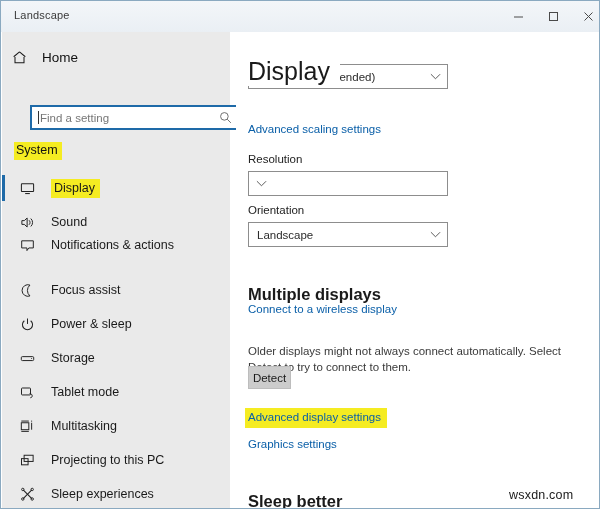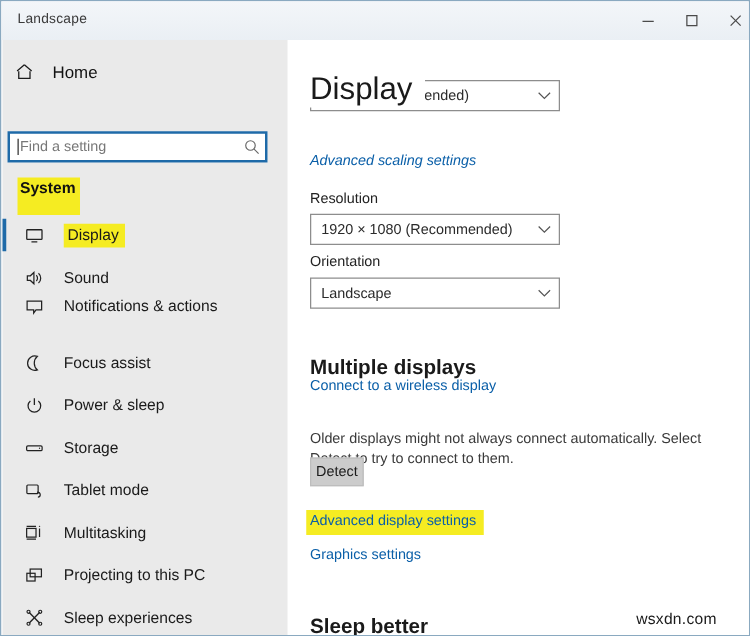--- a/index.html
+++ b/index.html
@@ -83,21 +83,21 @@
     color: #1b1b1b;
   }
   #home-label {
     font-size: 13.5px;
     color: #111;
     margin-left: 6px;
   }
 
   #search-wrap {
     position: absolute;
-    left: 4px;
+    left: 28px;
     top: 73px;
     width: 208px;
     height: 25px;
     border: 2px solid #1e6aa8;
     background: #ffffff;
     box-sizing: border-box;
     display: flex;
     align-items: center;
   }
   #search-caret {
@@ -123,24 +123,24 @@
     display: flex;
     justify-content: center;
     color: #666;
   }
 
   #group-label {
     position: absolute;
     left: 12px;
     top: 110px;
     font-size: 12.5px;
-    font-weight: bold;
+    font-weight: normal;
     color: #111;
     background: #f5ec22;
-    padding: 1px 4px 14px 2px;
+    padding: 1px 4px 2px 2px;
     line-height: 15px;
   }
 
   .nav-item {
     position: absolute;
     left: 0;
     width: 234px;
     height: 34px;
     display: flex;
     align-items: center;
@@ -237,21 +237,21 @@
   #label-orientation { top: 172px; text-align: center; }
 
   .link {
     position: absolute;
     left: 12px;
     font-size: 11.5px;
     color: #0a5fa8;
     cursor: pointer;
     line-height: 15px;
   }
-  #link-advanced-scaling { top: 90px; font-style: italic; }
+  #link-advanced-scaling { top: 90px; }
   #link-wireless { top: 270px; }
   #link-advanced-display {
     top: 376px;
     background: #f5ec22;
     padding: 2px 6px 3px 3px;
     left: 9px;
   }
   #link-graphics { top: 405px; }
 
   .section-head {
@@ -489,21 +489,20 @@
           </svg>
       </span>
     </div>
 
     <h1 id="page-title">Display</h1>
 
     <a class="link" id="link-advanced-scaling">Advanced scaling settings</a>
 
     <span class="field-label" id="label-resolution">Resolution</span>
     <div class="combo" id="combo-resolution">
-      <span class="cval">1920 × 1080 (Recommended)</span>
       <span class="carrow">
         <svg width="11" height="9" viewBox="0 0 12 9">
             <path d="M1 2 L6 7 L11 2" fill="none" stroke="#555" stroke-width="1.05"></path>
           </svg>
       </span>
     </div>
 
     <span class="field-label" id="label-orientation">Orientation</span>
     <div class="combo" id="combo-orientation">
       <span class="cval">Landscape</span>

